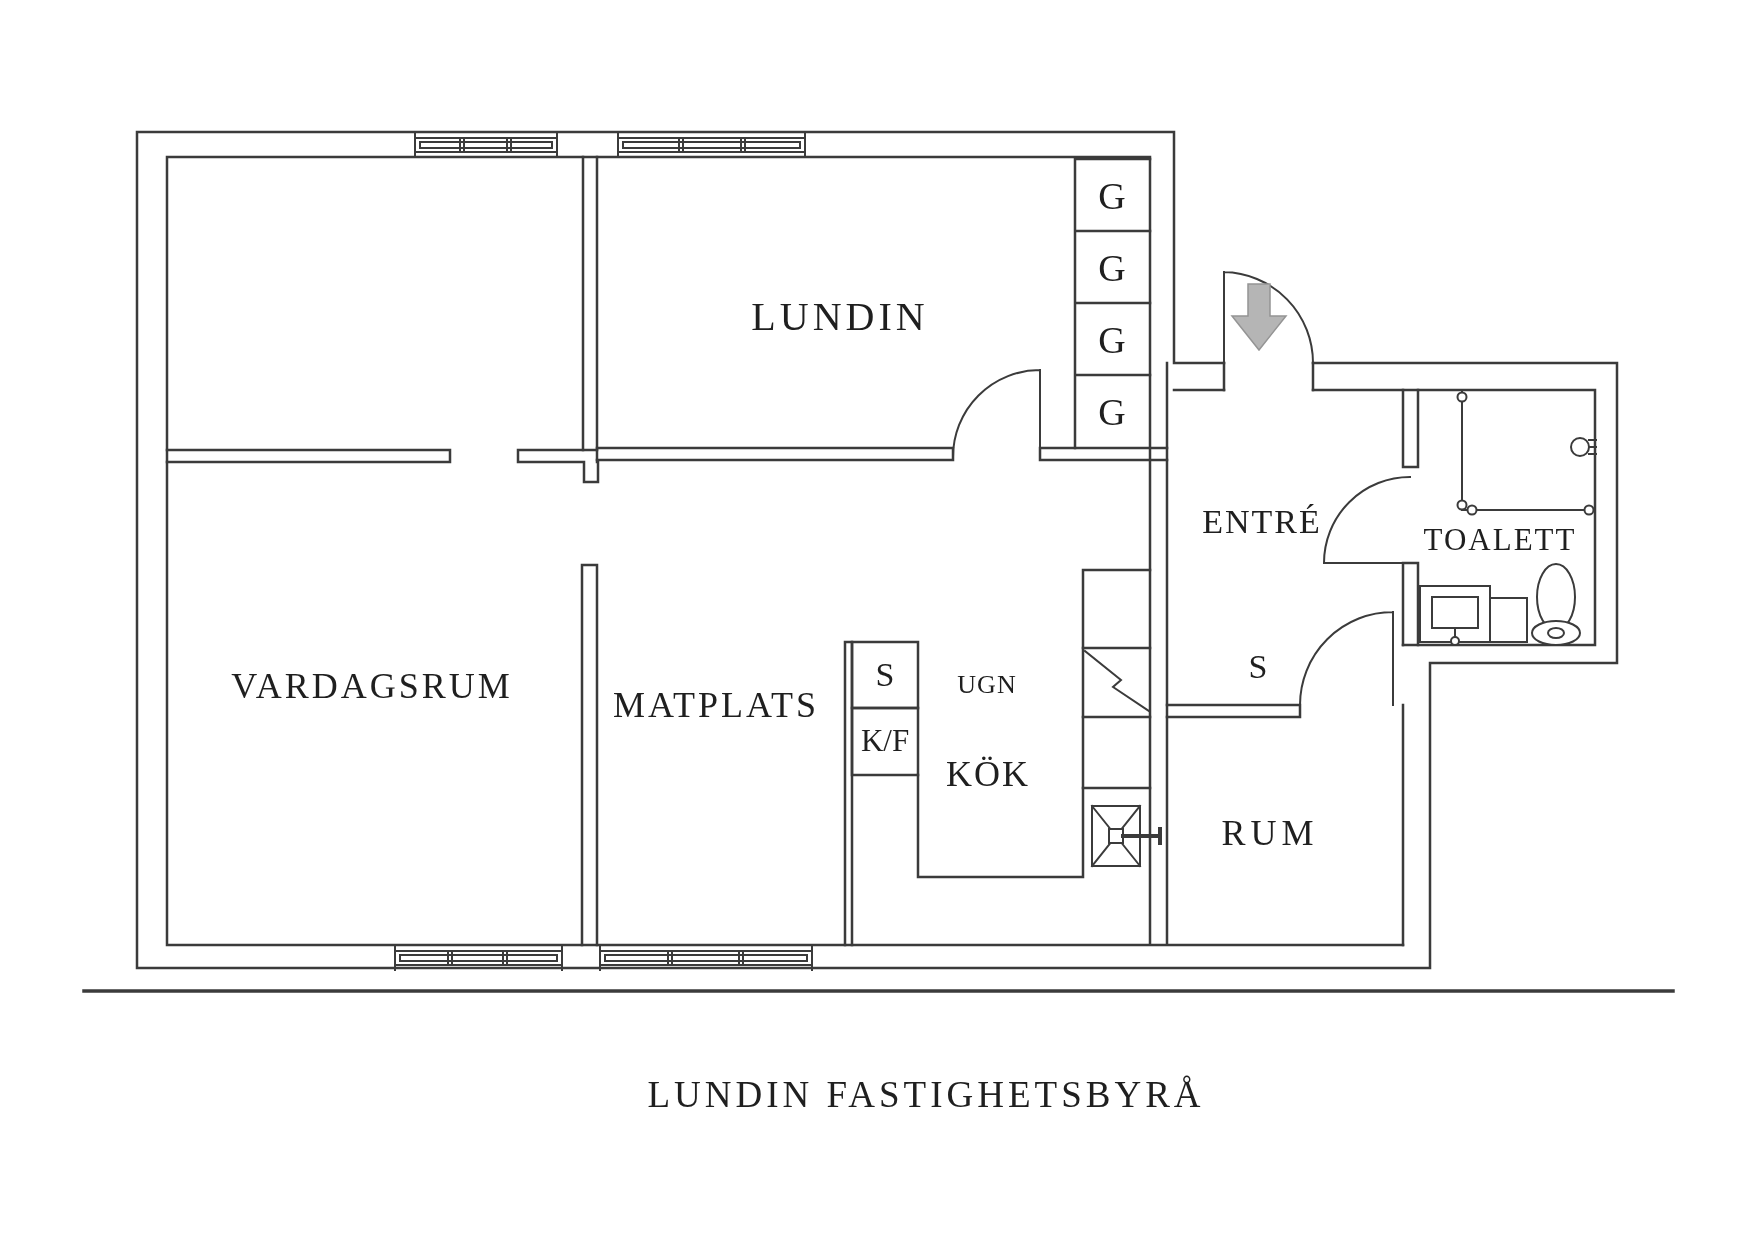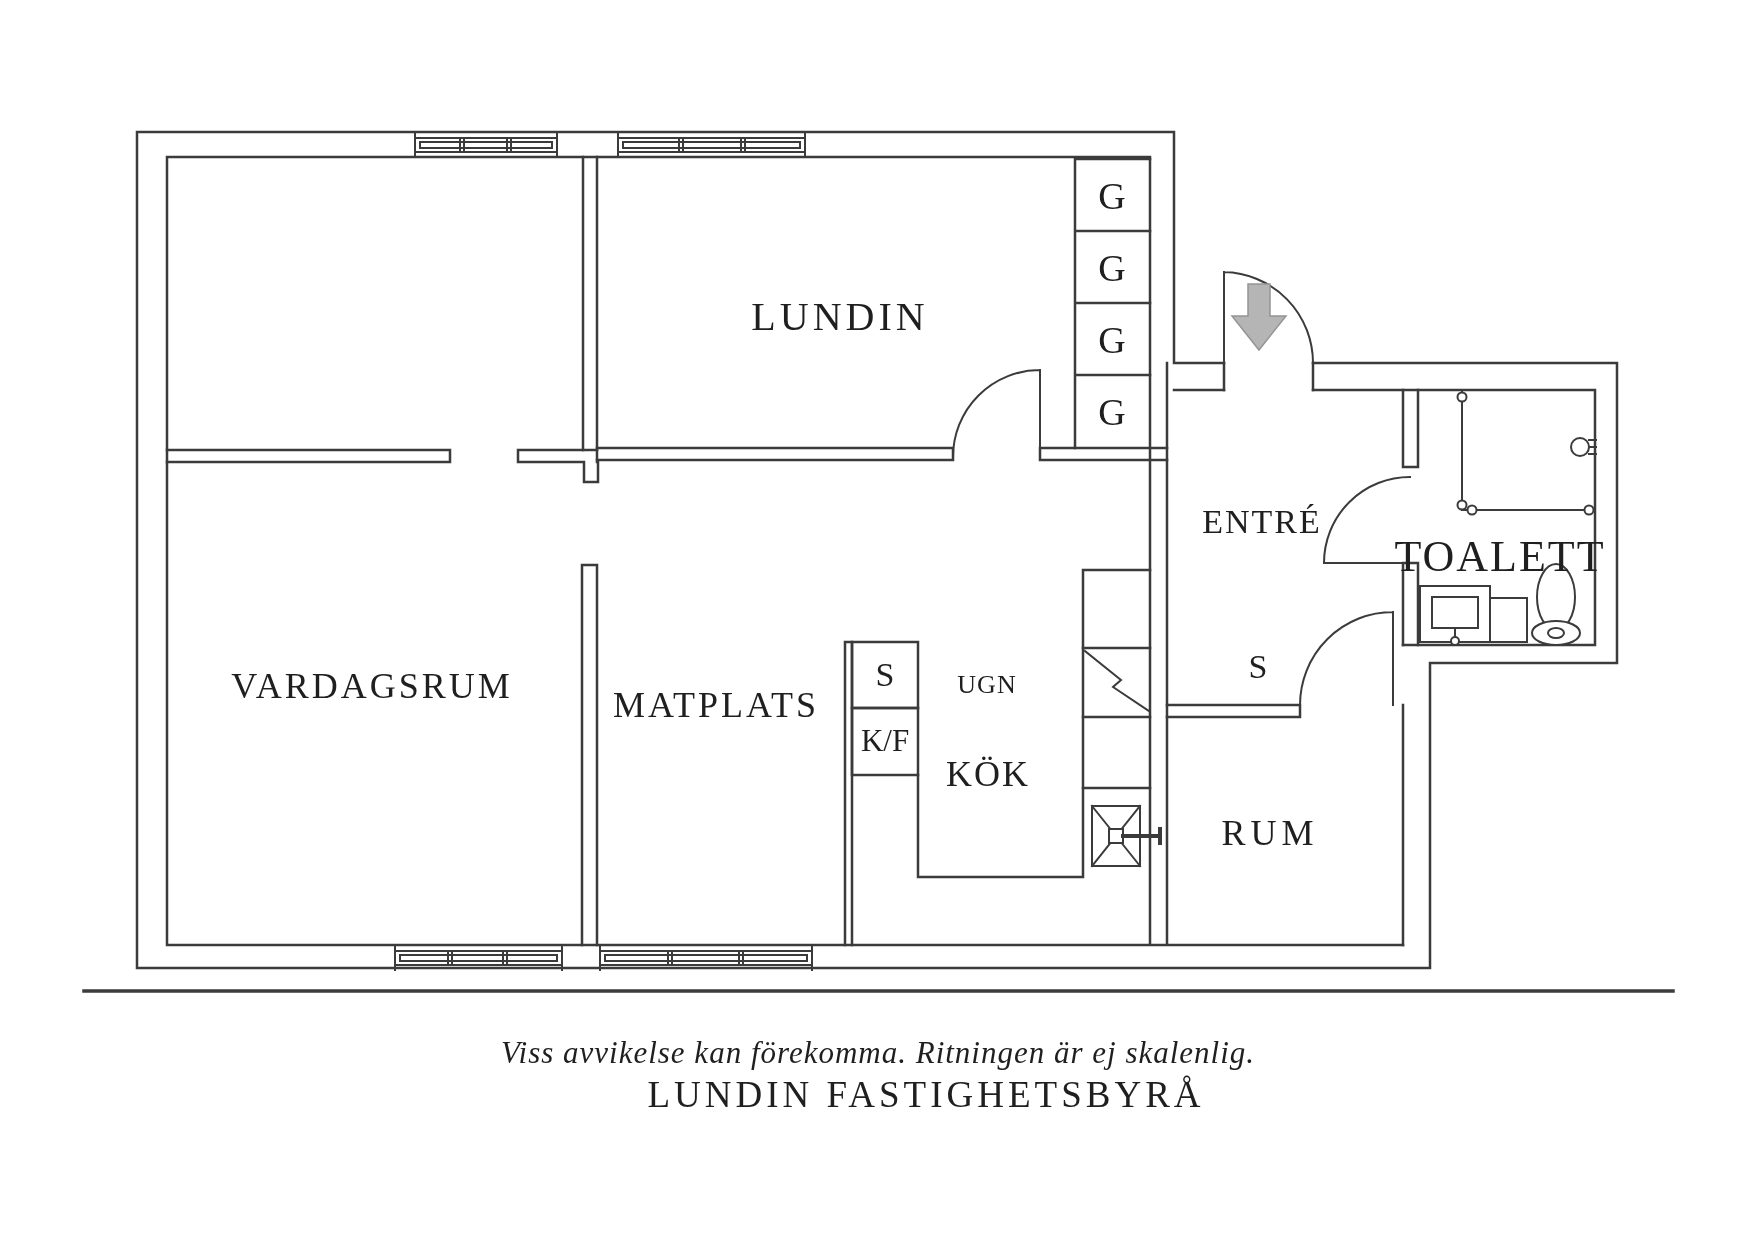--- a/index.html
+++ b/index.html
@@ -21,21 +21,21 @@
     color:var(--label);
     white-space:nowrap;
     user-select:none;
   }
   .room-lbl{font-size:36px;letter-spacing:3px;}
   .lbl-sovrum{left:840px;top:316px;font-size:40px;letter-spacing:4px;}
   .lbl-vardagsrum{left:372px;top:686px;}
   .lbl-matplats{left:716px;top:705px;}
   .lbl-kok{left:988px;top:774px;letter-spacing:2px;}
   .lbl-entre{left:1262px;top:522px;font-size:34px;letter-spacing:2px;text-align:center;}
-  .lbl-toalett{left:1500px;top:556px;font-size:44px;letter-spacing:2px;}
+  .lbl-toalett{left:1500px;top:540px;font-size:31px;letter-spacing:2px;}
   .lbl-rum{left:1270px;top:833px;letter-spacing:5px;}
   .lbl-ugn{left:987px;top:685px;font-size:26px;letter-spacing:1px;}
   .lbl-g{left:1112px;font-size:38px;}
   .lbl-g1{top:196px;} .lbl-g2{top:268px;} .lbl-g3{top:340px;} .lbl-g4{top:412px;}
   .lbl-s-kitchen{left:885px;top:675px;font-size:34px;}
   .lbl-kf{left:885px;top:741px;font-size:31px;}
   .lbl-s-hall{left:1258px;top:667px;font-size:34px;}
   .footer-disclaimer{
     left:878px;top:1053px;
     font-style:italic;font-size:31px;letter-spacing:1px;
@@ -164,16 +164,15 @@
 
   <div class="lbl lbl-ugn">UGN</div>
   <div class="lbl lbl-g lbl-g1">G</div>
   <div class="lbl lbl-g lbl-g2">G</div>
   <div class="lbl lbl-g lbl-g3">G</div>
   <div class="lbl lbl-g lbl-g4">G</div>
   <div class="lbl lbl-s-kitchen">S</div>
   <div class="lbl lbl-kf">K/F</div>
   <div class="lbl lbl-s-hall">S</div>
 
-  <div class="lbl footer-disclaimer">Viss avvikelse kan förekomma. Ritningen är ej skalenlig.</div>
   <div class="lbl footer-brand">LUNDIN FASTIGHETSBYRÅ</div>
 
 </div>
 
 </body></html>

